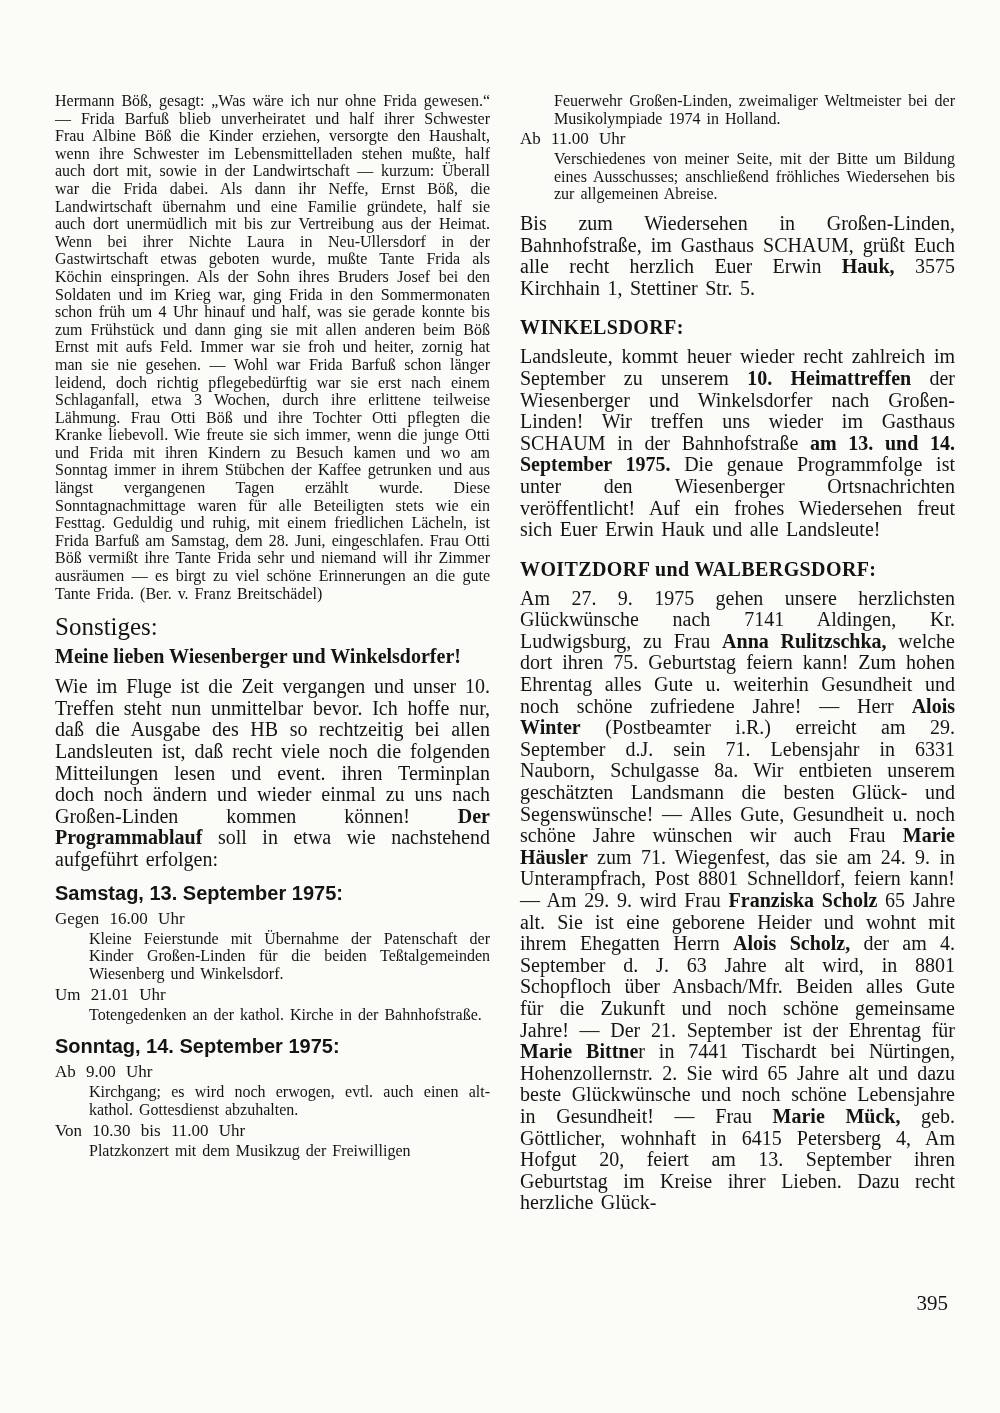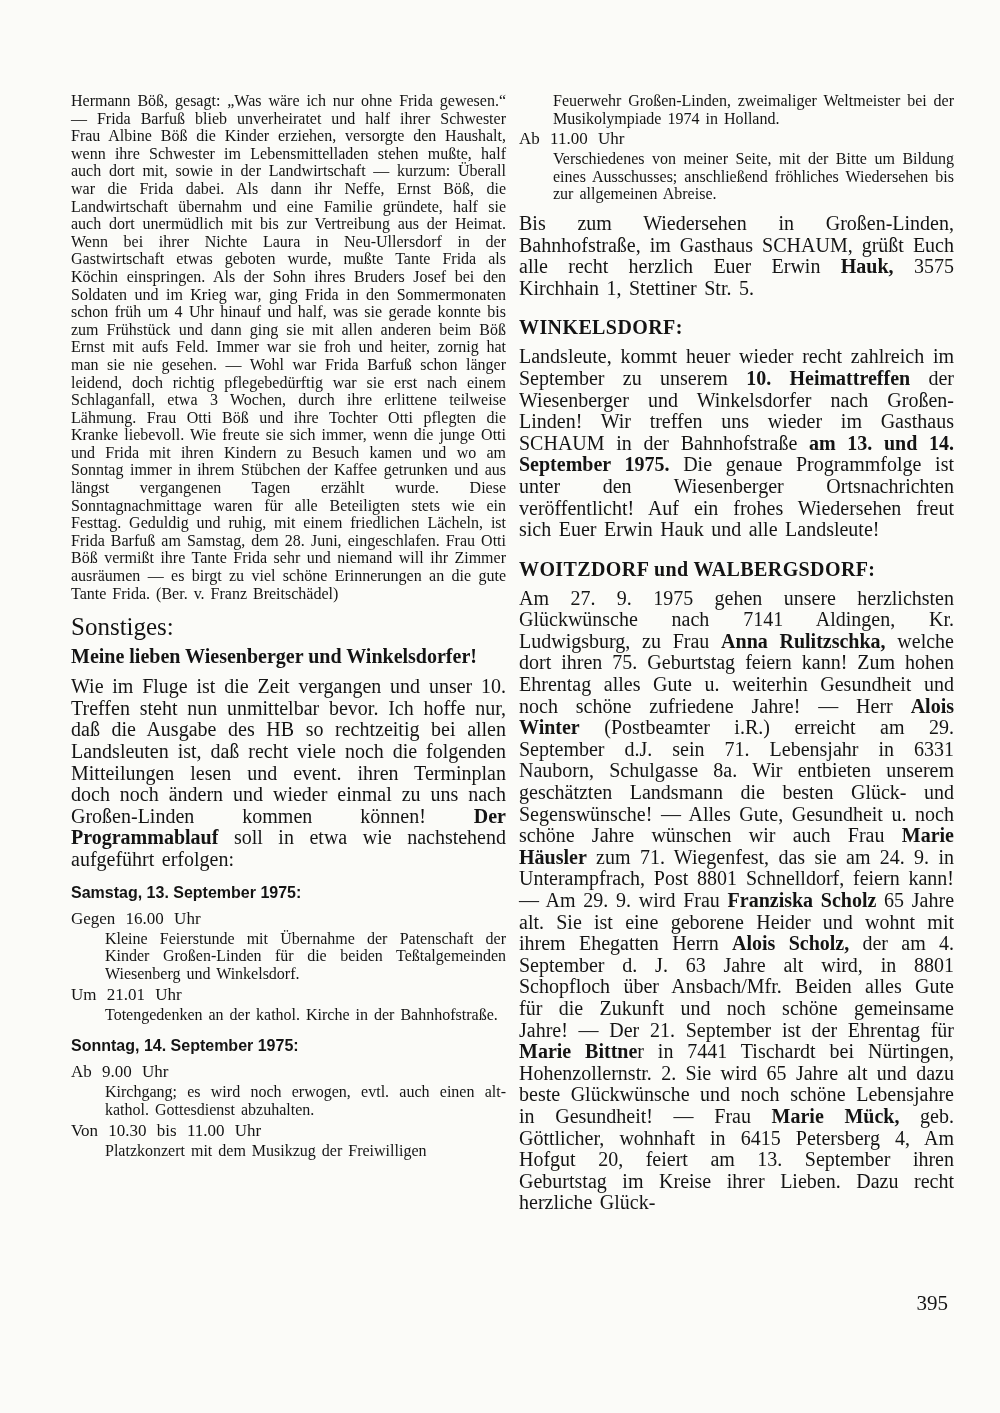--- a/index.html
+++ b/index.html
@@ -10,21 +10,21 @@
     color:#141414;
     position:relative;
     overflow:hidden;
   }
   .page{
     box-sizing:border-box;
     width:1000px;height:1413px;
     padding:92px 45px 0 55px;
     position:relative;
   }
-  .columns{display:flex;gap:13px;margin-left:16px;}
+  .columns{display:flex;gap:30px;}
   .col{width:435px;}
 
   
   .t-small{
     font-size:16px;line-height:17.6px;
     text-align:justify;word-spacing:2px;
     margin:0;
   }
   
   .t-large{
@@ -39,21 +39,21 @@
   }
   .h-greeting{
     font-size:20px;font-weight:bold;margin:2px 0 8px 0;line-height:24px;
   }
   .h-section{
     font-size:20px;font-weight:bold;margin:16px 0 7px 0;line-height:24px;
     letter-spacing:0.4px;
   }
   .h-day{
     font-family:"Liberation Sans", sans-serif;
-    font-size:16px;font-weight:bold;
+    font-size:20px;font-weight:bold;
     margin:12px 0 6px 0;line-height:20px;
   }
   .entry{margin:0 0 3px 0;}
   .entry-time{
     font-size:17px;line-height:20px;margin:2px 0 1px 0;word-spacing:6px;
   }
   .entry-desc{
     margin-left:34px;margin-top:0;margin-bottom:2px;
   }
   .farewell{margin-top:10px;}

